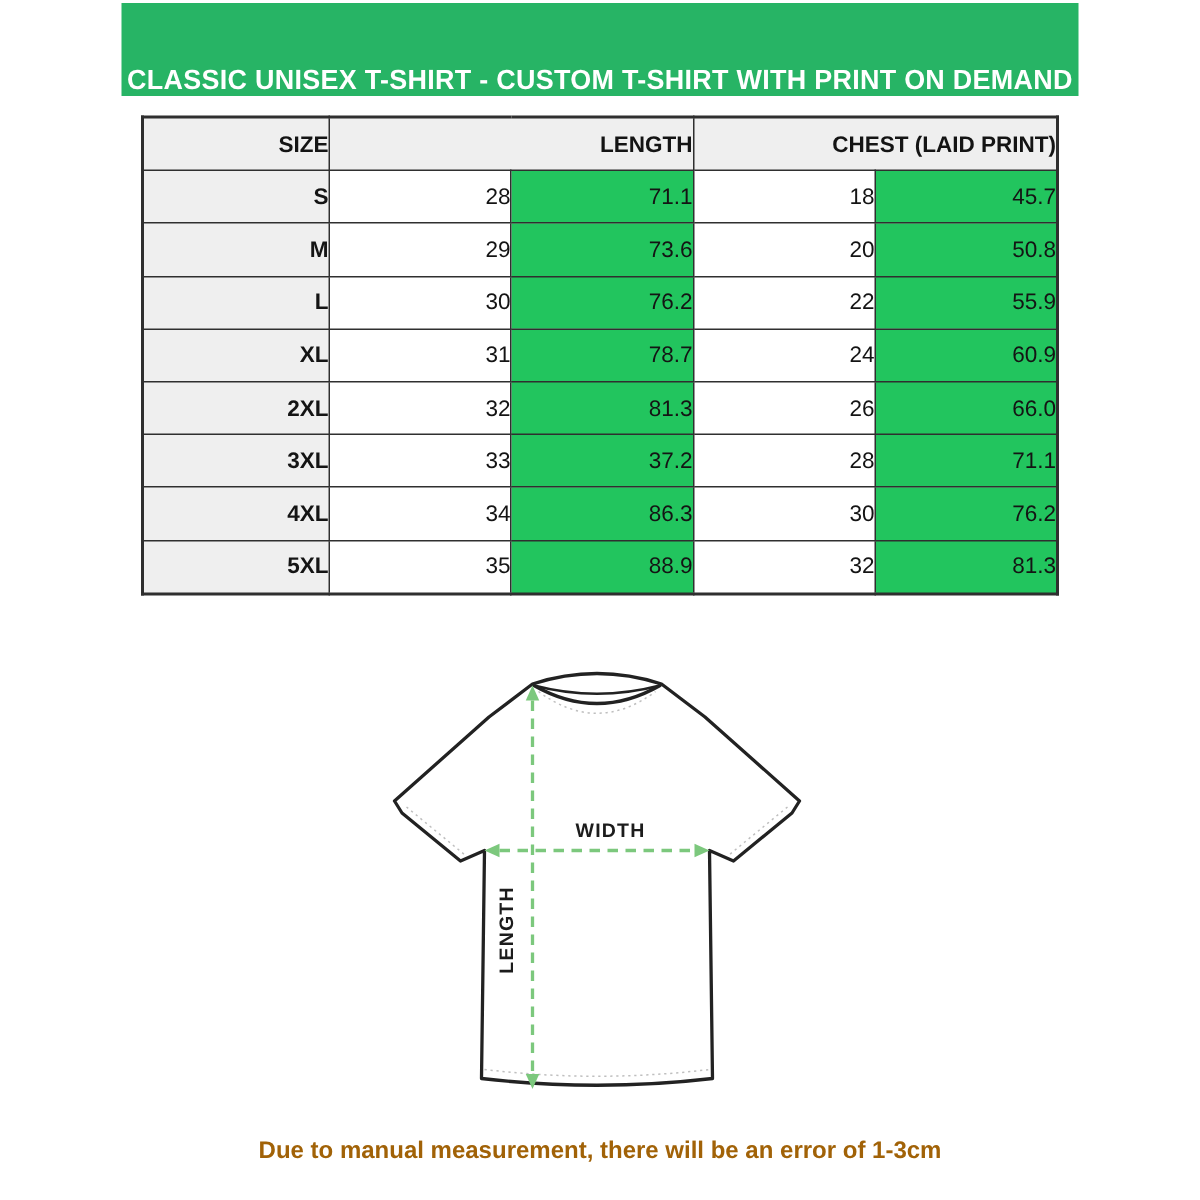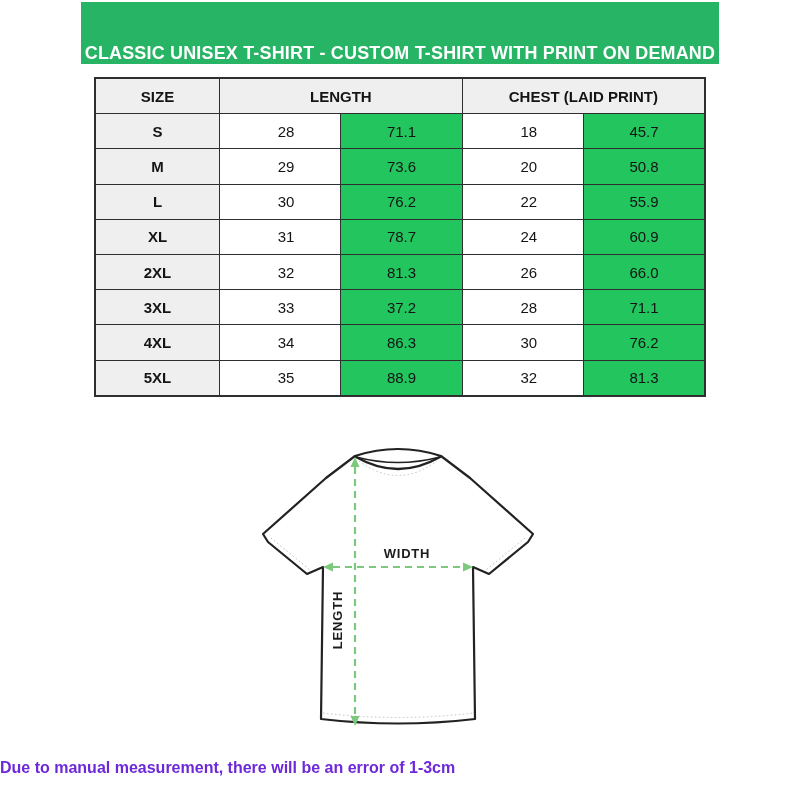--- a/index.html
+++ b/index.html
@@ -26,43 +26,43 @@
   table.size-chart{
     width:612px;margin:13px auto 0;
     border-collapse:collapse;table-layout:fixed;
     border:2px solid #2f2f2f;
     color:#141414;
   }
   table.size-chart col.c-size{width:20.4%;}
   table.size-chart col.c-num{width:19.9%;}
   table.size-chart th,table.size-chart td{
     border:1.5px solid #2f2f2f;
-    height:34.2px;text-align:center;vertical-align:middle;
+    height:34.2px;text-align:right;vertical-align:middle;
     font-size:15px;padding:0;
   }
   table.size-chart thead th{background:#efefef;font-weight:bold;font-size:15px;}
   table.size-chart tbody th{background:#efefef;font-weight:bold;}
   table.size-chart td.col-in{background:#ffffff;font-weight:normal;padding-left:12px;}
   table.size-chart td.col-cm{background:#22c55e;font-weight:normal;}
 
   
   .diagram-wrap{width:290px;margin:45px auto 0;}
   svg.tee{display:block;}
   .tee-outline{fill:#ffffff;stroke:#222222;stroke-width:2.2;stroke-linejoin:round;}
   .tee-line{fill:none;stroke:#222222;stroke-linecap:round;}
   .tee-stitch{fill:none;stroke:#bfbfbf;stroke-width:1;stroke-dasharray:1.5 2.5;}
   .arrow-dash{fill:none;stroke:#7cc87d;stroke-width:2.2;stroke-dasharray:7 5;}
   .arrow-head{fill:#7cc87d;}
   .dim-label{font-family:"Liberation Sans","DejaVu Sans",sans-serif;
     font-size:13px;font-weight:bold;fill:#1c1c1c;letter-spacing:.8px;}
 
   
   .footer-note{
-    margin-top:15px;text-align:left;
-    color:#6d28d9;font-weight:bold;font-size:16px;
+    margin-top:15px;text-align:center;
+    color:#a16207;font-weight:bold;font-size:16px;
   }
 </style>
 </head>
 <body>
 
 <div class="page">
 
   <div class="banner">
     <span class="title">CLASSIC UNISEX T-SHIRT - CUSTOM T-SHIRT WITH PRINT ON DEMAND</span>
   </div>

